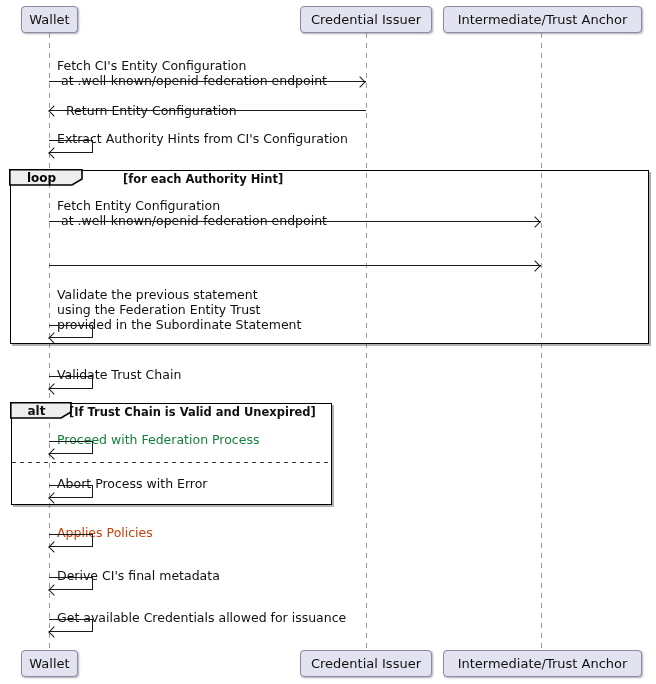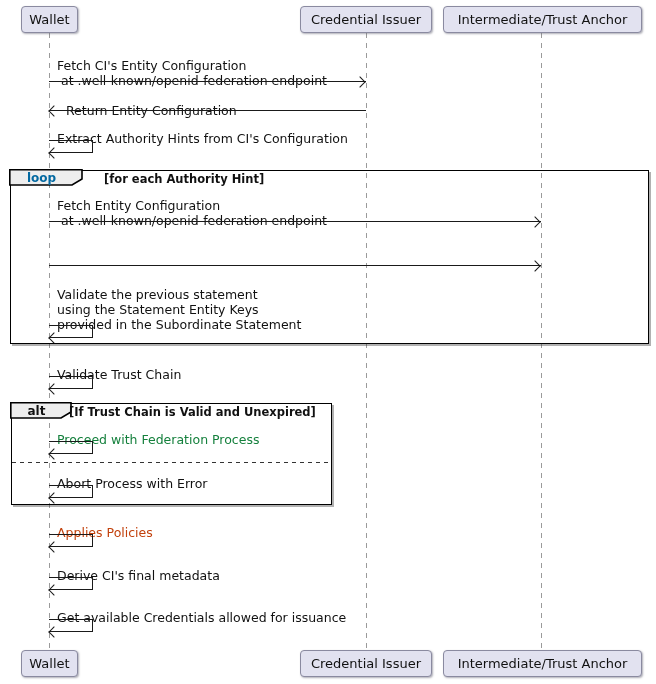--- a/index.html
+++ b/index.html
@@ -76,21 +76,21 @@
     <div class="msg-text" style="position: absolute; left: 57px; top: 123px; color: rgb(17, 17, 17); text-align: center;">Extract Authority Hints from CI's Configuration</div>
     <div class="self-arrow" style="position: absolute; left: 49px; top: 140px; border-top: 1.2px solid rgb(26, 26, 26); border-right: 1.2px solid rgb(26, 26, 26); border-bottom: 1.2px solid rgb(26, 26, 26);"></div>
     <div class="arrow-head" style="position: absolute; width: 8px; height: 8px; left: 50px; top: 148.5px; border-top: 1.3px solid rgb(26, 26, 26); border-left: 1.3px solid rgb(26, 26, 26); transform: rotate(-45deg);"></div>
     <div class="msg-text" style="position: absolute; left: 57px; top: 190px; color: rgb(17, 17, 17);">Fetch Entity Configuration
  at .well-known/openid-federation endpoint</div>
     <div class="arrow-line" style="position: absolute; left: 49px; top: 221px; width: 492px; height: 1.2px; background: rgb(26, 26, 26);"></div>
     <div class="arrow-head" style="position: absolute; width: 8px; height: 8px; left: 531px; top: 217.5px; border-top: 1.3px solid rgb(26, 26, 26); border-right: 1.3px solid rgb(26, 26, 26); transform: rotate(45deg);"></div>
     <div class="arrow-line" style="position: absolute; left: 49px; top: 265px; width: 492px; height: 1.2px; background: rgb(26, 26, 26);"></div>
     <div class="arrow-head" style="position: absolute; width: 8px; height: 8px; left: 531px; top: 261.5px; border-top: 1.3px solid rgb(26, 26, 26); border-right: 1.3px solid rgb(26, 26, 26); transform: rotate(45deg);"></div>
     <div class="msg-text" style="position: absolute; left: 57px; top: 279px; color: rgb(17, 17, 17);">Validate the previous statement
-using the Statement Entity Keys
+using the Federation Entity Trust
 provided in the Subordinate Statement</div>
     <div class="self-arrow" style="position: absolute; left: 49px; top: 325px; border-top: 1.2px solid rgb(26, 26, 26); border-right: 1.2px solid rgb(26, 26, 26); border-bottom: 1.2px solid rgb(26, 26, 26);"></div>
     <div class="arrow-head" style="position: absolute; width: 8px; height: 8px; left: 50px; top: 333.5px; border-top: 1.3px solid rgb(26, 26, 26); border-left: 1.3px solid rgb(26, 26, 26); transform: rotate(-45deg);"></div>
     <div class="msg-text" style="position: absolute; left: 57px; top: 359px; color: rgb(17, 17, 17);">Validate Trust Chain</div>
     <div class="self-arrow" style="position: absolute; left: 49px; top: 376px; border-top: 1.2px solid rgb(26, 26, 26); border-right: 1.2px solid rgb(26, 26, 26); border-bottom: 1.2px solid rgb(26, 26, 26);"></div>
     <div class="arrow-head" style="position: absolute; width: 8px; height: 8px; left: 50px; top: 384.5px; border-top: 1.3px solid rgb(26, 26, 26); border-left: 1.3px solid rgb(26, 26, 26); transform: rotate(-45deg);"></div>
     <div class="msg-text" style="position: absolute; left: 57px; top: 424px; color: #15803d;">Proceed with Federation Process</div>
     <div class="self-arrow" style="position: absolute; left: 49px; top: 441px; border-top: 1.2px solid rgb(26, 26, 26); border-right: 1.2px solid rgb(26, 26, 26); border-bottom: 1.2px solid rgb(26, 26, 26);"></div>
     <div class="arrow-head" style="position: absolute; width: 8px; height: 8px; left: 50px; top: 449.5px; border-top: 1.3px solid rgb(26, 26, 26); border-left: 1.3px solid rgb(26, 26, 26); transform: rotate(-45deg);"></div>
     <div class="msg-text" style="position: absolute; left: 57px; top: 468px; color: rgb(17, 17, 17);">Abort Process with Error</div>
@@ -102,22 +102,22 @@
     <div class="msg-text" style="position: absolute; left: 57px; top: 560px; color: rgb(17, 17, 17);">Derive CI's final metadata</div>
     <div class="self-arrow" style="position: absolute; left: 49px; top: 577px; border-top: 1.2px solid rgb(26, 26, 26); border-right: 1.2px solid rgb(26, 26, 26); border-bottom: 1.2px solid rgb(26, 26, 26);"></div>
     <div class="arrow-head" style="position: absolute; width: 8px; height: 8px; left: 50px; top: 585.5px; border-top: 1.3px solid rgb(26, 26, 26); border-left: 1.3px solid rgb(26, 26, 26); transform: rotate(-45deg);"></div>
     <div class="msg-text" style="position: absolute; left: 57px; top: 602px; color: rgb(17, 17, 17);">Get available Credentials allowed for issuance</div>
     <div class="self-arrow" style="position: absolute; left: 49px; top: 619px; border-top: 1.2px solid rgb(26, 26, 26); border-right: 1.2px solid rgb(26, 26, 26); border-bottom: 1.2px solid rgb(26, 26, 26);"></div>
     <div class="arrow-head" style="position: absolute; width: 8px; height: 8px; left: 50px; top: 627.5px; border-top: 1.3px solid rgb(26, 26, 26); border-left: 1.3px solid rgb(26, 26, 26); transform: rotate(-45deg);"></div>
     <div class="fragment" style="position: absolute; left: 10px; top: 170px; width: 639px; height: 174px; border: 1.6px solid rgb(0, 0, 0); box-shadow: rgba(60, 60, 60, 0.4) 2px 2px 0px;">
       <svg width="77" height="20" class="frag-label-svg" style="left: -1.6px; top: -1.6px;">
         <polygon points="0.8,0.8 73,0.8 73,10 63,16 0.8,16" fill="#EEEEEE" stroke="#000000" stroke-width="1.6"></polygon>
       </svg>
-      <div class="frag-operator" style="position: absolute; left: 0px; top: -1px; width: 61px; height: 16px; color: #0369a1;">loop</div>
-      <div class="frag-guard" style="position: absolute; left: 93px; top: 1px; color: rgb(17, 17, 17);">[for each Authority Hint]</div>
+      <div class="frag-operator" style="position: absolute; left: 0px; top: -1px; width: 61px; height: 16px; color: #000000;">loop</div>
+      <div class="frag-guard" style="position: absolute; left: 112px; top: 1px; color: rgb(17, 17, 17);">[for each Authority Hint]</div>
     </div>
     <div class="fragment" style="position: absolute; left: 11px; top: 403px; width: 321px; height: 102px; border: 1.6px solid rgb(0, 0, 0); box-shadow: rgba(60, 60, 60, 0.4) 2px 2px 0px;">
       <svg width="65" height="20" class="frag-label-svg" style="left: -1.6px; top: -1.6px;">
         <polygon points="0.8,0.8 61,0.8 61,10 51,16 0.8,16" fill="#EEEEEE" stroke="#000000" stroke-width="1.6"></polygon>
       </svg>
       <div class="frag-operator" style="position: absolute; left: 0px; top: -1px; width: 49px; height: 16px; color: rgb(17, 17, 17);">alt</div>
       <div class="frag-guard" style="position: absolute; left: 57px; top: 1px; color: rgb(17, 17, 17);">[If Trust Chain is Valid and Unexpired]</div>
       <div class="frag-divider" style="position: absolute; left: 0px; top: 58px; width: 100%; background: repeating-linear-gradient(to right, rgb(51, 51, 51) 0px, rgb(51, 51, 51) 4px, transparent 4px, transparent 8px);"></div>
     </div>
   </div>

